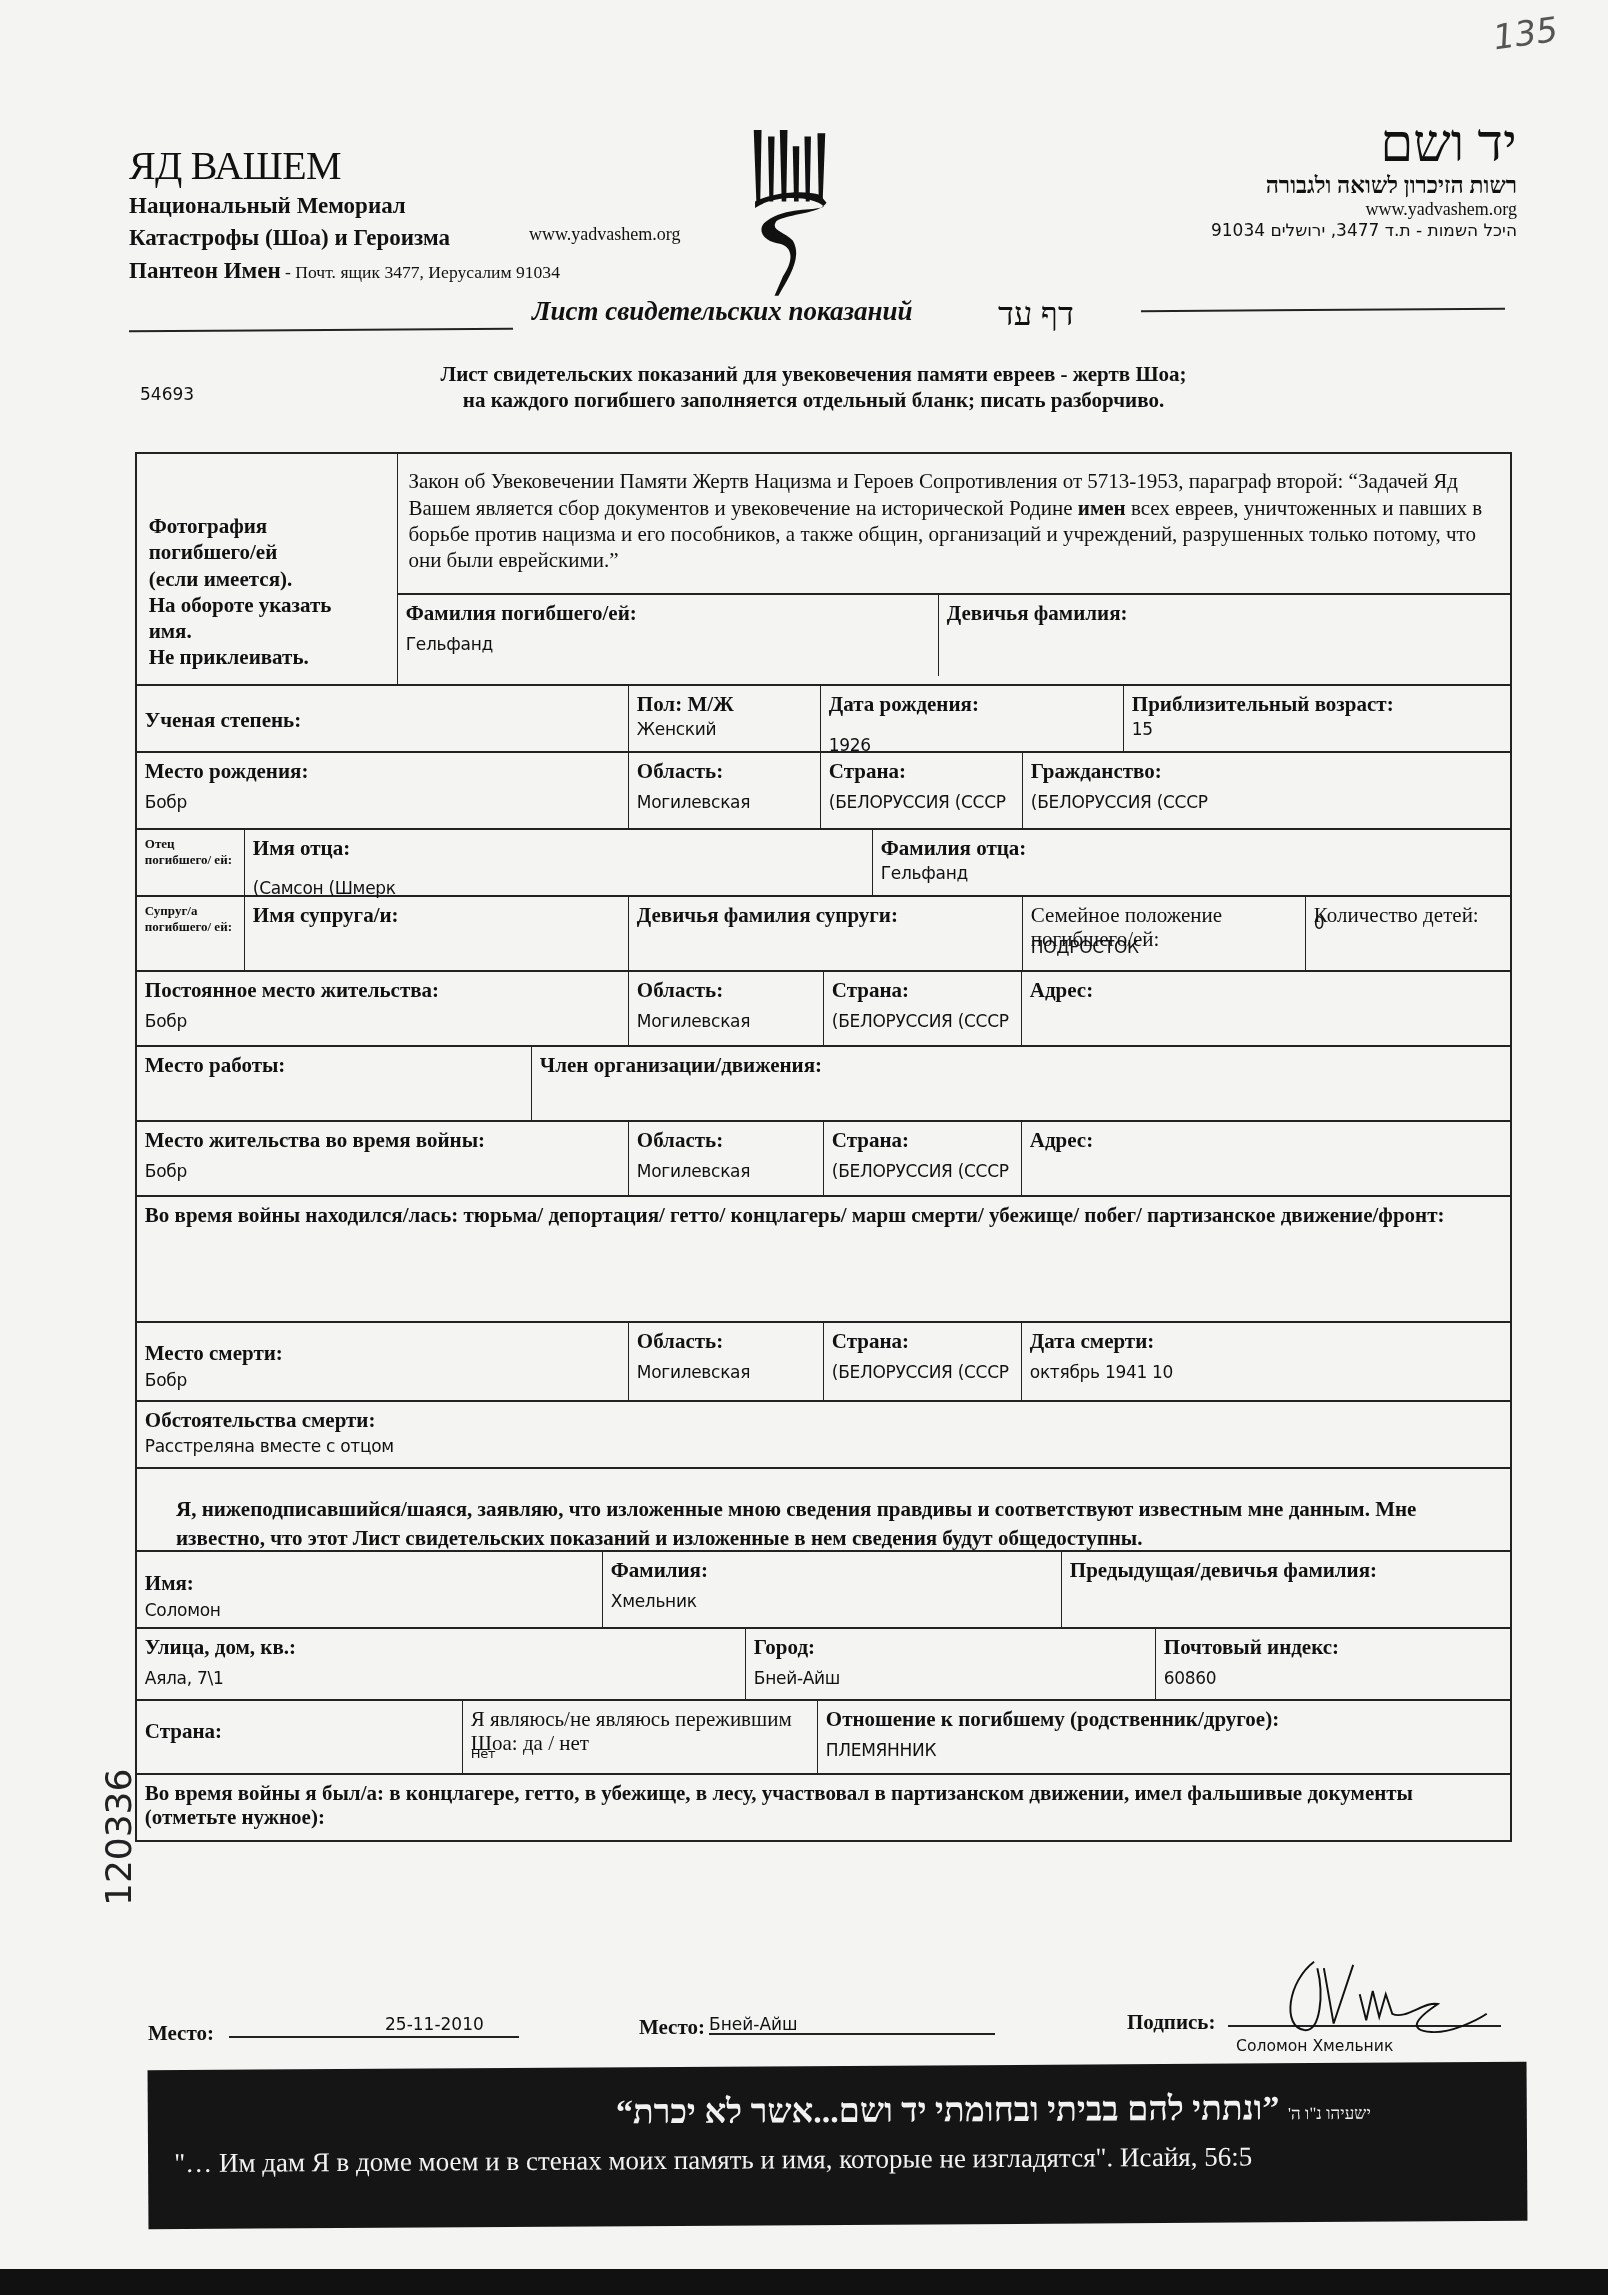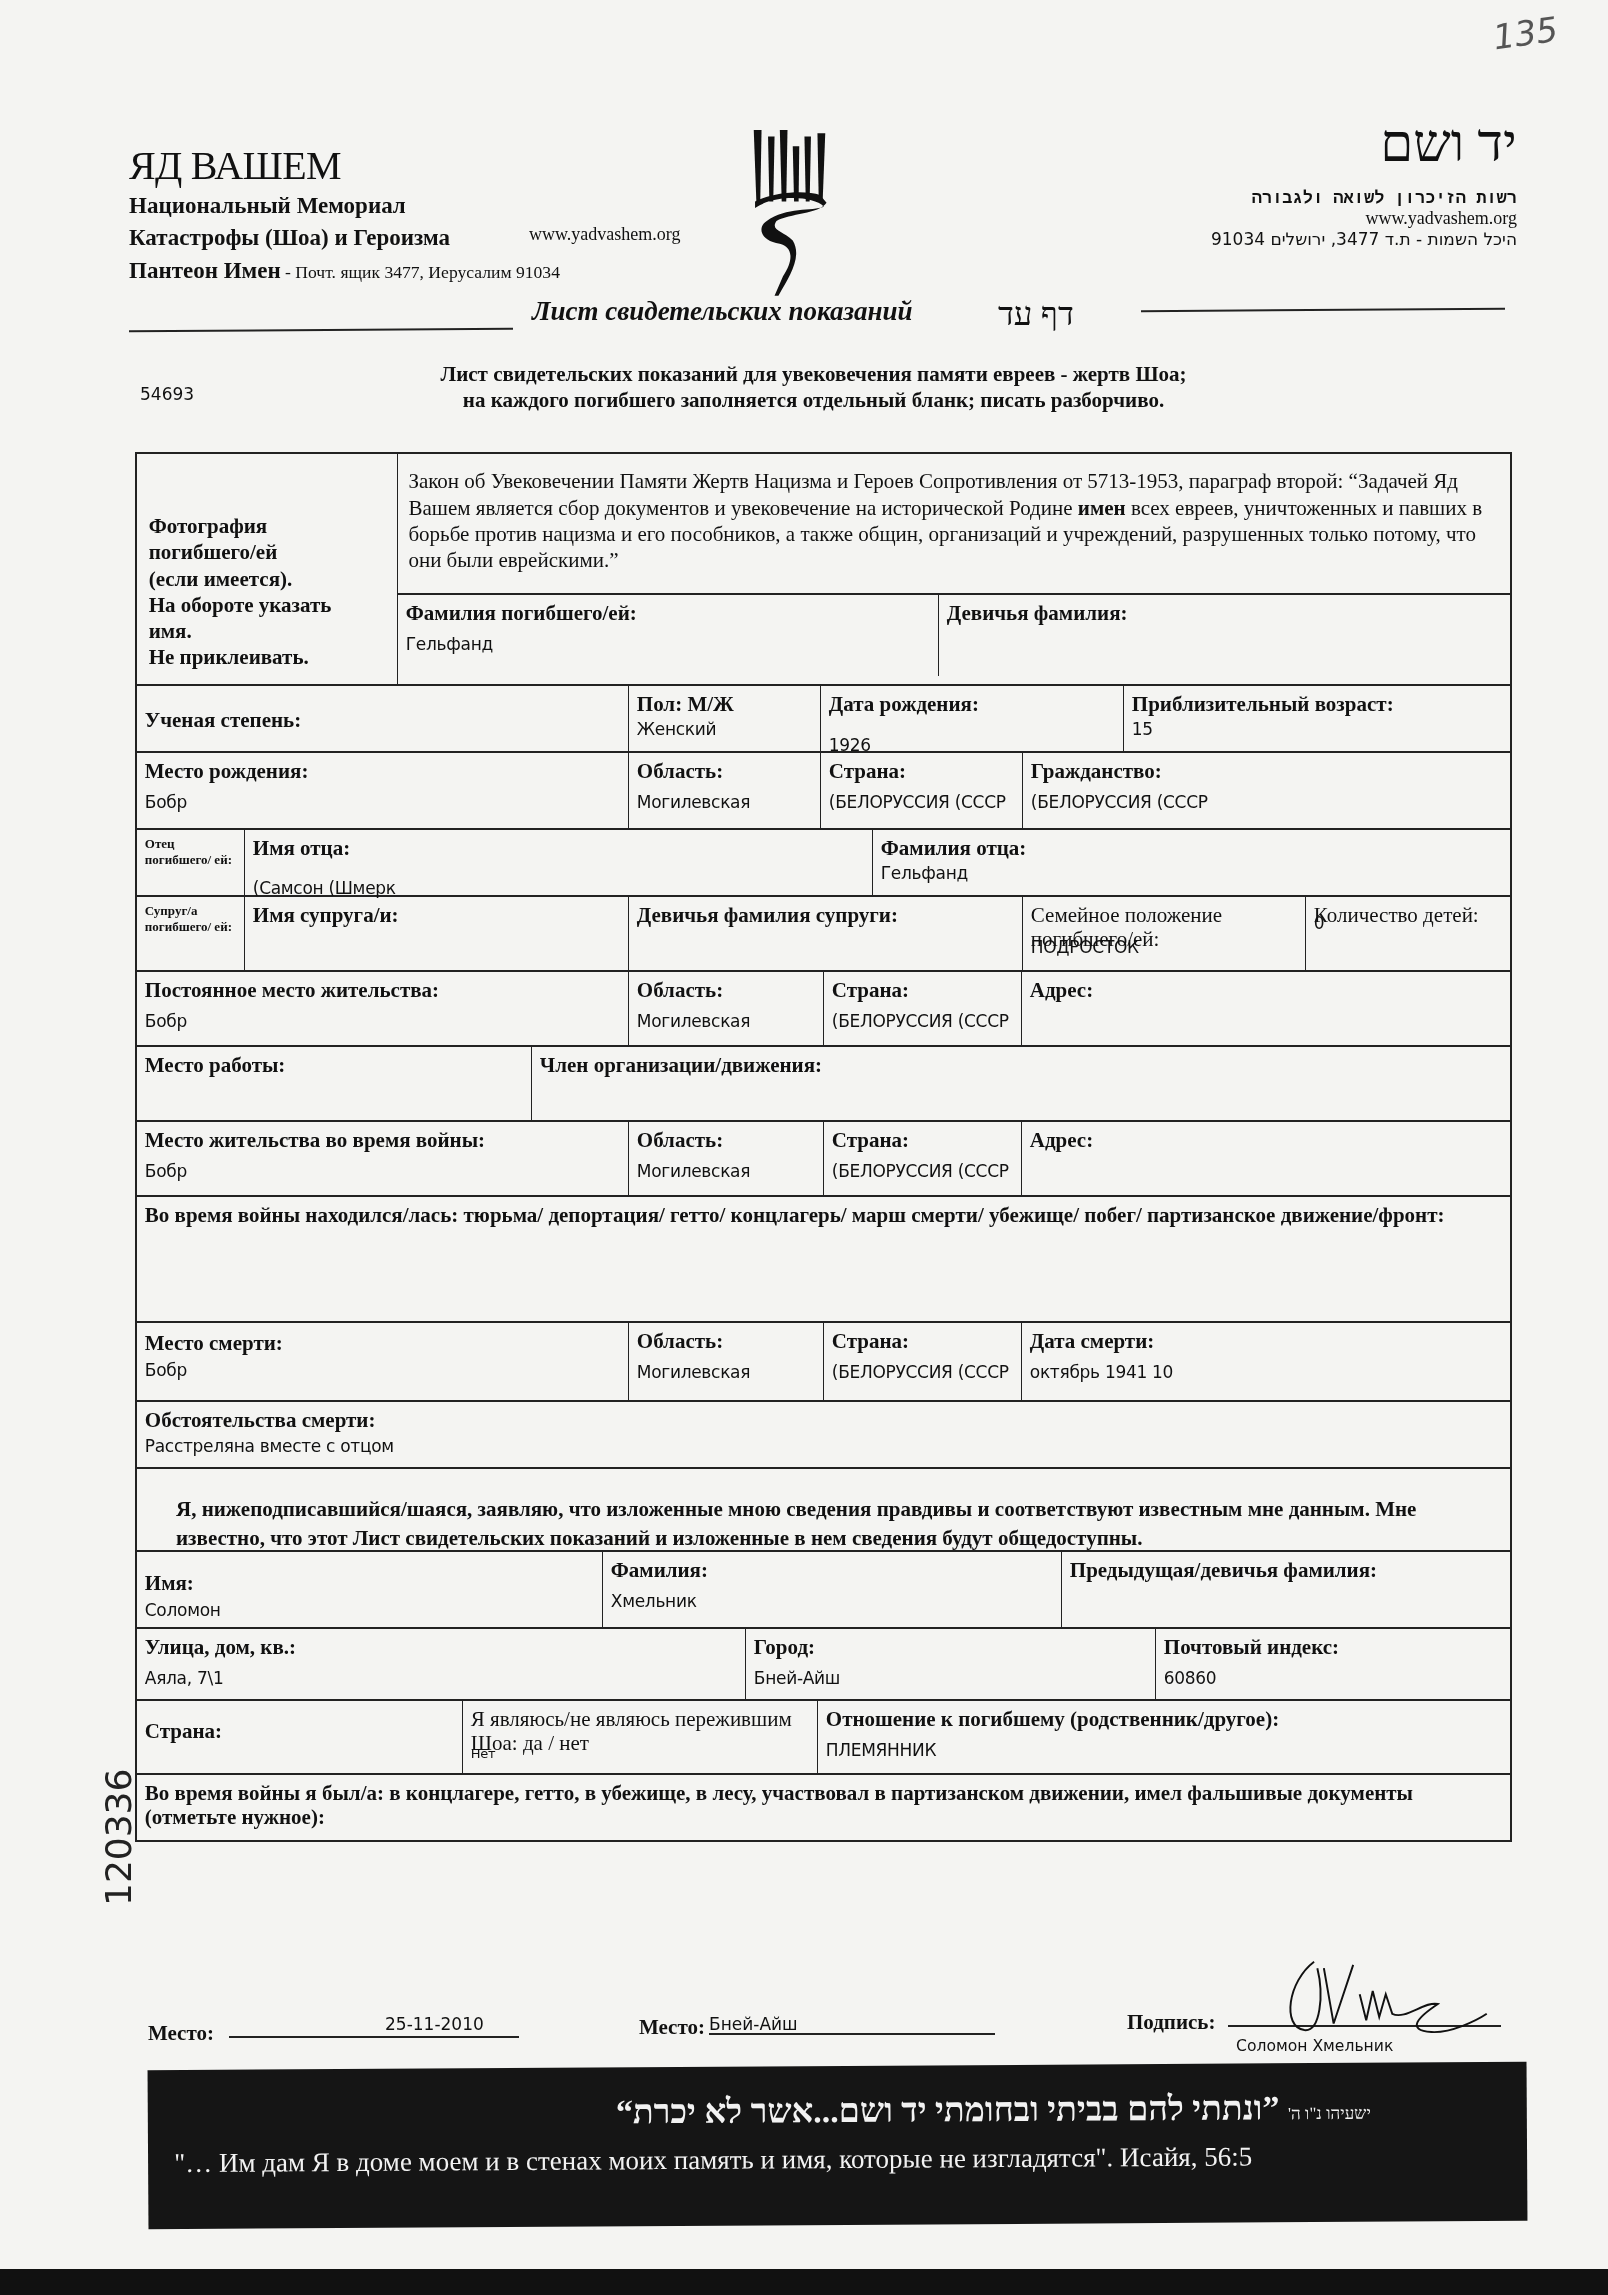--- a/index.html
+++ b/index.html
@@ -18,21 +18,21 @@
   .hdr-left .line { font-size: 23px; font-weight: bold; margin-top: 6.5px; line-height: 1.15; }
   .hdr-left .line .small { font-weight: normal; font-size: 17.6px; }
   .hdr-left .url { position: absolute; left: 400px; top: 78px; font-size: 18px; white-space: nowrap; }
 
   
   .logo { position: absolute; left: 747px; top: 130px; width: 85px; height: 169px; }
 
   
   .hdr-right { position: absolute; right: 91px; top: 117px; text-align: right; }
   .hdr-right .heb-title { font-size: 53px; line-height: 1; direction: rtl; }
-  .hdr-right .heb-line { font-family: Liberation Mono, monospace; font-weight: bold; font-size: 17px; direction: rtl; margin-top: 19px; }
+  .hdr-right .heb-line { font-family: Liberation Serif, serif; font-weight: bold; font-size: 23px; direction: rtl; margin-top: 3px; }
   .hdr-right .url { font-size: 18px; }
   .hdr-right .heb-addr { font-family: "DejaVu Sans", sans-serif; font-size: 17px; direction: rtl; }
 
   
   .title-row { position: absolute; left: 129px; top: 296px; width: 1379px; height: 46px; }
   .title-row .rule-left { position: absolute; left: 0; top: 33px; width: 384px; border-top: 2px solid #222; transform: rotate(-0.4deg); }
   .title-row .rule-right { position: absolute; left: 1012px; top: 13px; width: 364px; border-top: 2px solid #222; transform: rotate(-0.4deg); }
   .title-row .ru { position: absolute; left: 403px; top: 0; font-size: 27px; font-style: italic; font-weight: bold; }
   .title-row .he { position: absolute; left: 869px; top: 0; font-size: 33px; direction: rtl; }
 
@@ -254,21 +254,21 @@
   </div>
 
   <div class="row" style="height:124px">
     <div class="cell" style="flex:1">
       <span class="lbl">Во время войны находился/лась: тюрьма/ депортация/ гетто/ концлагерь/ марш смерти/ убежище/ побег/ партизанское движение/фронт:</span>
     </div>
   </div>
 
   <div class="row" style="height:77px">
     <div class="cell" style="width:491px">
-      <span class="lbl" style="margin-top:2px">Место смерти:</span>
+      <span class="lbl" style="margin-top:12px">Место смерти:</span>
       <span class="val" style="margin-top:5.2px">Бобр</span>
     </div>
     <div class="cell" style="width:195px">
       <span class="lbl">Область:</span>
       <span class="val">Могилевская</span>
     </div>
     <div class="cell" style="width:198px;overflow:hidden">
       <span class="lbl">Страна:</span>
       <span class="val" style="white-space:nowrap">(БЕЛОРУССИЯ (СССР</span>
     </div>

